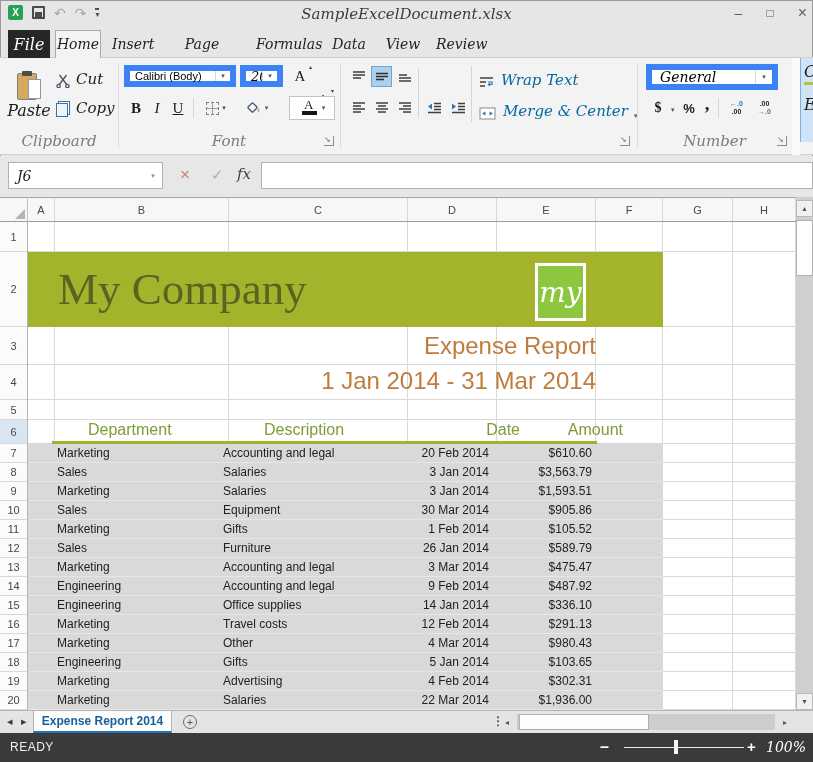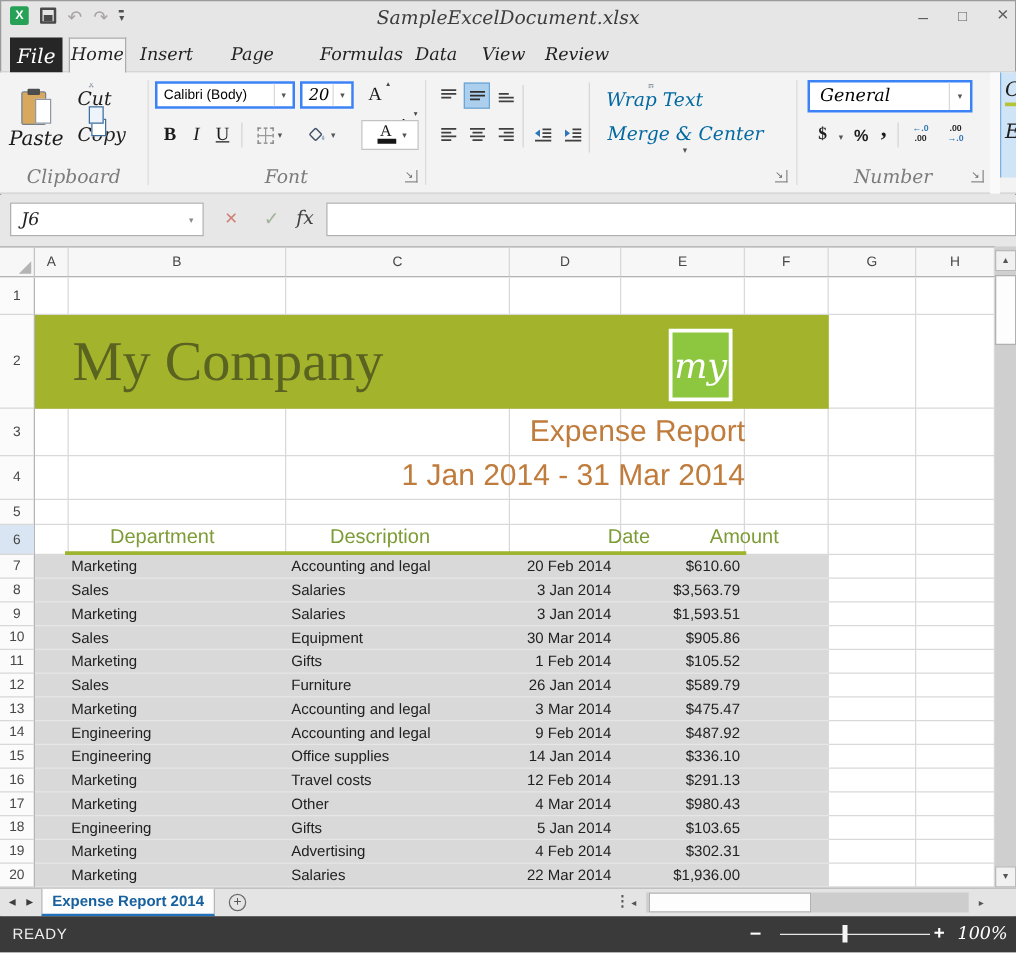--- a/index.html
+++ b/index.html
@@ -4,21 +4,21 @@
 <style>
   * { margin:0; padding:0; box-sizing:border-box; }
   html,body { background:#bfbfbf; }
   #app {
     position:relative; width:813px; height:762px; overflow:hidden;
     background:#e6e6e6; font-family:"Liberation Sans", sans-serif;
     box-shadow: inset 0 0 0 1px #9b9b9b;
   }
   .abs { position:absolute; }
   .script { font-family:"DejaVu Serif", serif; font-style:italic; }
-  .flex { display:flex; align-items:center;flex-direction:column; }
+  .flex { display:flex; align-items:flex-end; }
 
   
   #titlebar { position:absolute; left:0; top:0; width:813px; height:28px; }
   .qat { position:absolute; left:8px; top:5px; display:flex; align-items:center; gap:9px; }
   .app-icon { width:15px; height:15px; background:#27a156; border-radius:2px; color:#fff;
     font-size:10px; font-weight:bold; display:flex; align-items:center; justify-content:center; }
   .floppy { position:relative; width:13px; height:13px; border:2px solid #4a4a4a; border-radius:1px; }
   .floppy::after { content:""; position:absolute; left:1px; bottom:0; width:7px; height:5px; background:#4a4a4a; }
   .undo-redo { font-size:14px; color:#a9a2a2; line-height:14px; }
   .qat-more { font-size:8px; color:#4f4f4f; border-top:2px solid #4f4f4f; padding-top:1px; line-height:7px; }
@@ -35,21 +35,21 @@
     font-size:14px; color:#1f1f1f; }
   .rtab.active { background:#f3f3f3; border:1px solid #ababab; border-bottom:none; top:2px; height:29px; line-height:27px; }
 
   
   #ribbon { position:absolute; left:0; top:58px; width:813px; height:97px; background:#f3f3f3;
     border-bottom:1px solid #d0d0d0; }
   .gsep { position:absolute; top:6px; width:1px; height:84px; background:#dcdcdc; }
   .glabel { position:absolute; bottom:4px; text-align:center; font-size:15px; color:#7b7b7b; }
   .launcher { position:absolute; width:10px; height:10px; border-right:1px solid #8b8b8b;
     border-bottom:1px solid #8b8b8b; font-size:8px; line-height:8px; color:#6e6e6e; text-align:left; }
-  .combo { position:absolute; background:#fff; border:2px solid #3b82f6; display:flex; align-items:center; }
+  .combo { position:absolute; background:#fff; border:6px solid #3b82f6; display:flex; align-items:center; }
   .combo .cval { flex:1; padding-left:5px; overflow:hidden; white-space:nowrap; }
   .combo .carrow { width:15px; text-align:center; font-size:7px; color:#555; border-left:1px solid #d9d9d9;
     align-self:stretch; display:flex; align-items:center; justify-content:center; }
   .rbtn { display:flex; align-items:center; justify-content:center; cursor:default; }
   .small-caret { font-size:7px; color:#555; margin-left:3px; }
 
   
   .pasteicon { position:relative; width:24px; height:30px; }
   .pi-board { position:absolute; left:0; top:2px; width:20px; height:27px; background:#d9a85f;
     border:1px solid #77808b; border-radius:2px; }
@@ -130,21 +130,21 @@
     font-size:24px; color:var(--report-accent,#c07c3c); line-height:36px; }
   .rep-period { position:absolute; left:240px; top:143px; width:328px; height:35px; text-align:right;
     font-size:24px; color:var(--report-accent,#c07c3c); line-height:32px; }
 
   .thead { position:absolute; top:196px; height:23px; font-size:16px; color:var(--table-header-text,#7d9c36); line-height:23px;margin-left:31px; }
   .th-underline { position:absolute; left:24px; top:219px; width:545px; height:3px; background:var(--header-underline,#9cb42e); }
   #tbody { position:absolute; left:0; top:222px; width:635px; height:266px; background:var(--table-bg,#d9d9d9); }
   .trow { position:relative; width:100%; height:19px; border-bottom:1px solid rgba(255,255,255,0.35); }
   .trow span { position:absolute; top:0; font-size:12px; color:#212121; line-height:18px; white-space:nowrap; }
   .c-dept { left:29px; }
-  .c-desc { left:205px;text-align:center; }
+  .c-desc { left:195px;text-align:center; }
   .c-date { left:340px; width:121px; text-align:right; }
   .c-amt  { left:440px; width:124px; text-align:right; }
 
   
   #vscroll { position:absolute; left:796px; top:0; width:17px; height:513px; background:#cfcfcf; }
   .sbtn { position:absolute; left:0; width:17px; height:17px; background:#f1f1f1; border:1px solid #b9b9b9;
     display:flex; align-items:center; justify-content:center; font-size:7px; color:#555; }
   .vthumb { position:absolute; left:0; top:21px; width:17px; height:56px; background:#fdfdfd; border:1px solid #b0b0b0; }
 
   

